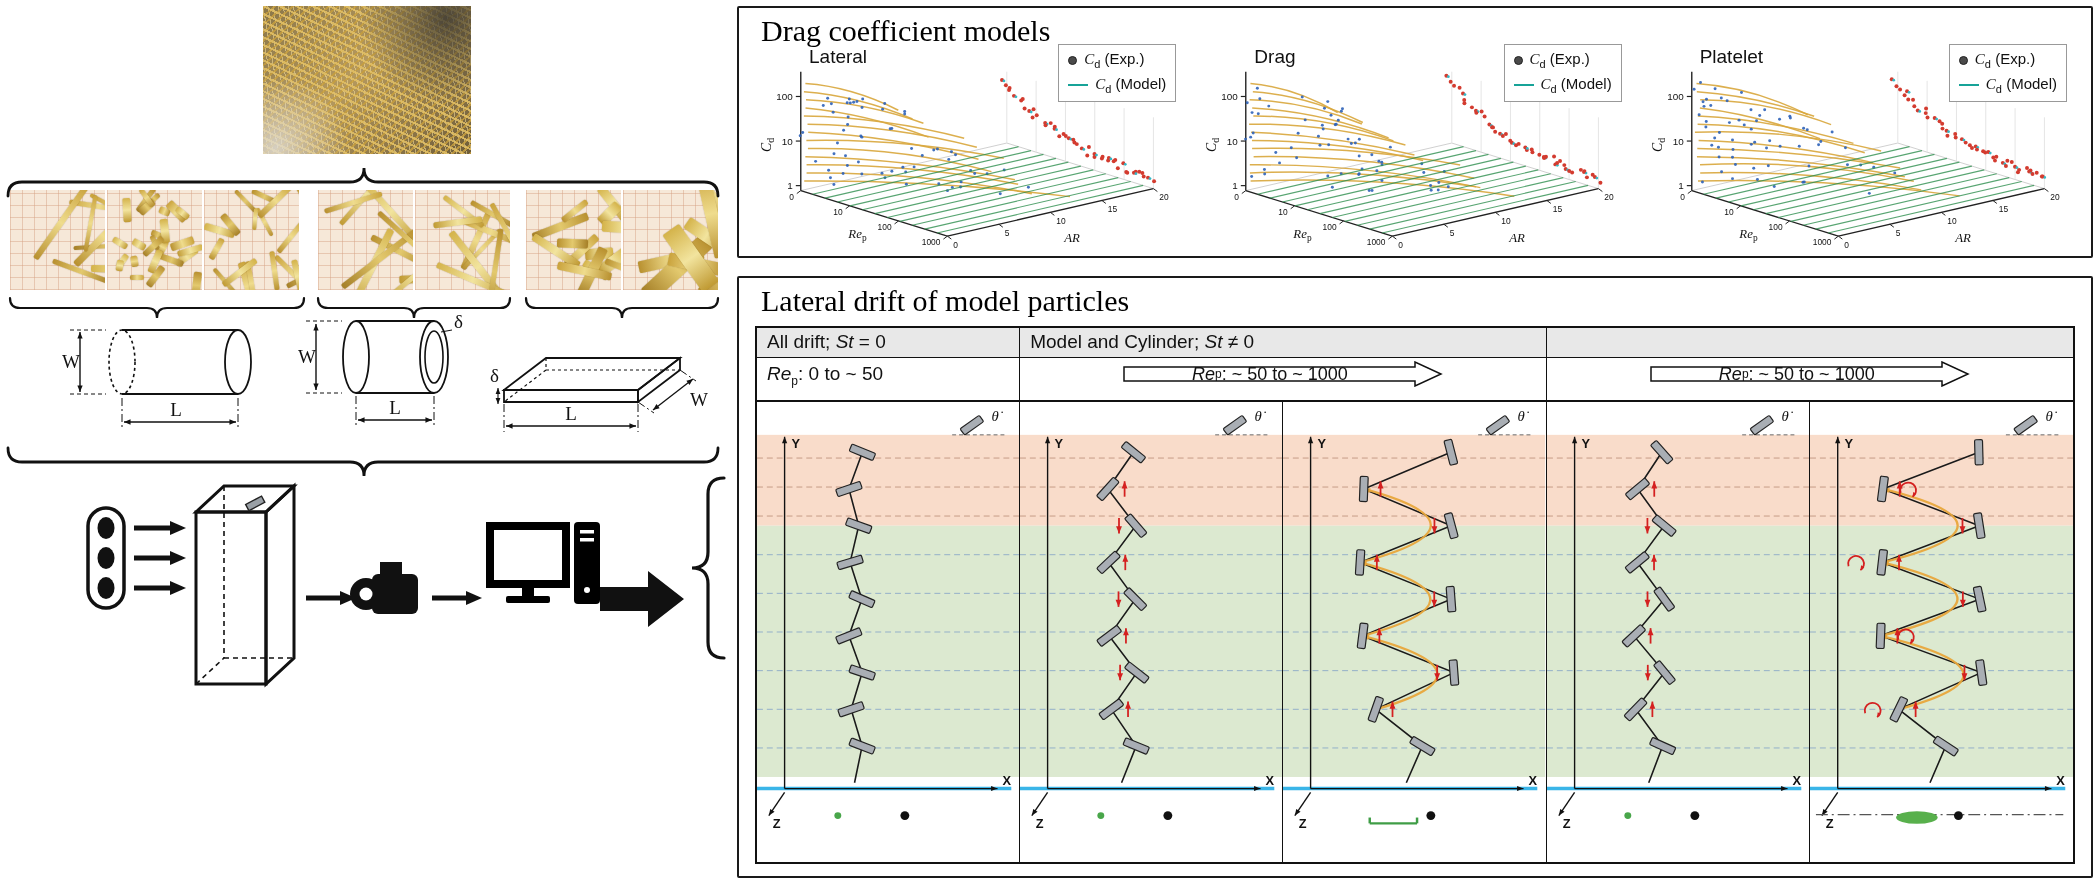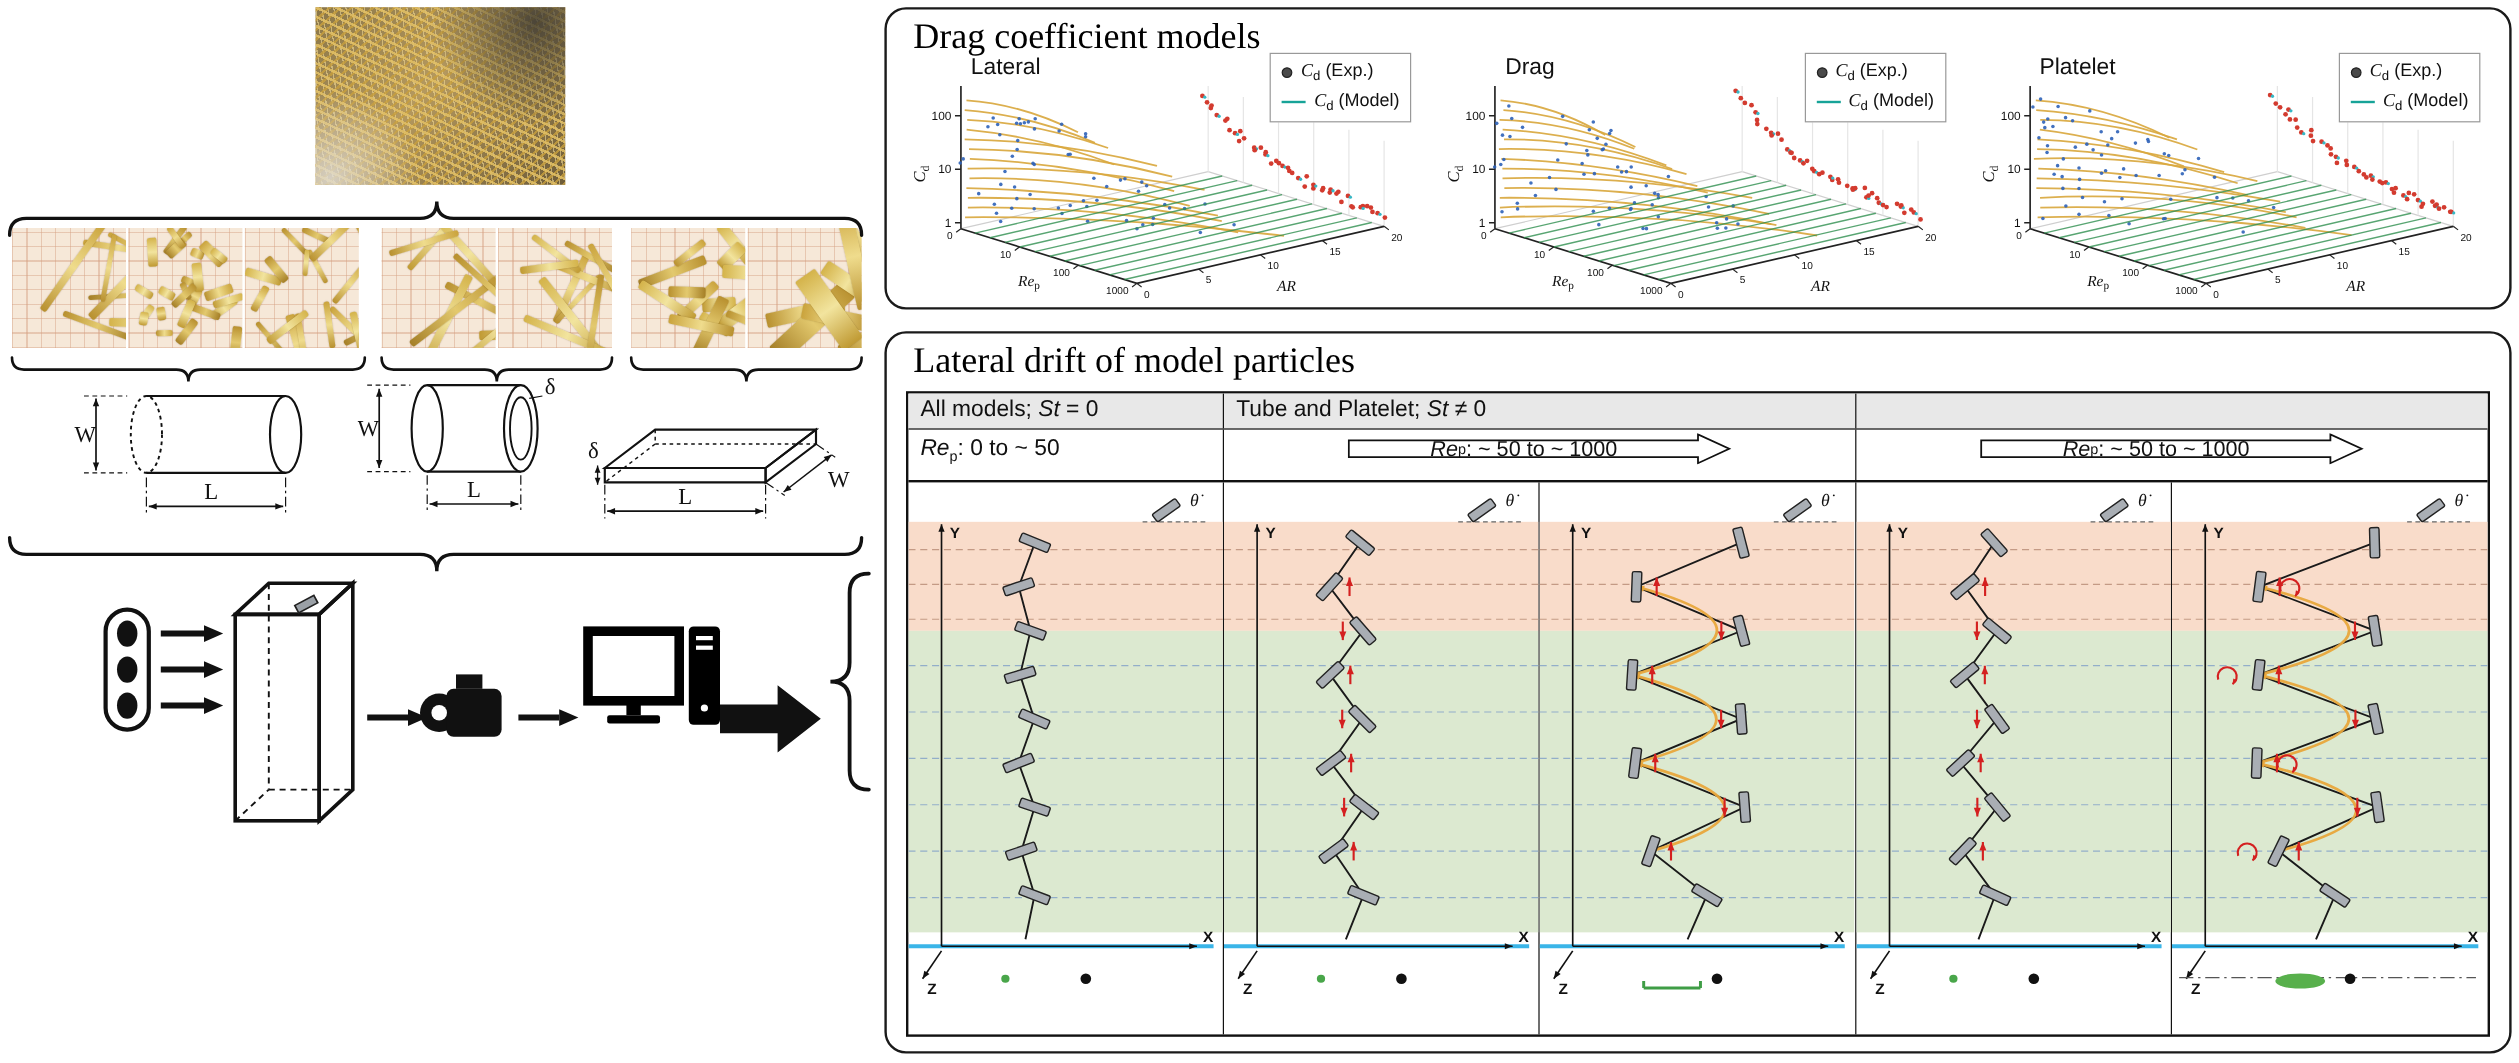--- a/index.html
+++ b/index.html
@@ -18,21 +18,21 @@
   repeating-linear-gradient(80deg, rgba(242,218,148,.6) 0 1px, rgba(0,0,0,0) 1px 5px),
   linear-gradient(135deg,#8a7648,#b5995e 45%,#6e5c38)}
 
 .micro{top:190px;width:95px;height:100px;overflow:hidden;position:absolute;
  background:
   repeating-linear-gradient(0deg, rgba(212,158,128,.45) 0 1px, rgba(0,0,0,0) 1px 12px),
   repeating-linear-gradient(90deg, rgba(212,158,128,.45) 0 1px, rgba(0,0,0,0) 1px 12px),
   #f6e8d8}
 .stick{position:absolute;border-radius:2px;box-shadow:0 0 1px rgba(90,60,10,.55)}
 
-.panel{border:2.5px solid #1a1a1a;border-radius:18px;background:#fff}
+.panel{border:2.5px solid #1a1a1a;border-radius:2px;background:#fff}
 .panel-title{position:absolute;left:22px;top:6px;font-family:"Liberation Serif",serif;font-size:30px;color:#000;white-space:nowrap}
 .plots{position:absolute;left:8px;top:34px;right:8px;bottom:4px;display:flex}
 .plot{flex:1;position:relative}
 .plot3d{position:absolute;left:0;top:0;width:100%;height:100%}
 .plot-name{position:absolute;left:62px;top:4px;font-size:19px}
 .legend{position:absolute;right:16px;top:2px;background:#fff;border:1px solid #999;padding:3px 9px;font-size:15px;line-height:1.45}
 .lrow{display:flex;align-items:center;white-space:nowrap}
 .ldot{width:9px;height:9px;border-radius:50%;background:#4a4a4a;border:1px solid #222;display:inline-block;margin-right:7px}
 .lline{width:20px;height:0;border-top:2.5px solid #17a398;display:inline-block;margin-right:7px}
 .llab sub{font-size:11px}
@@ -882,22 +882,22 @@
             </div>
         </div>
       </div>
     </div>
   </div>
 
   <div class="abs panel" style="left:737px;top:276px;width:1356px;height:602px">
     <div class="panel-title">Lateral drift of model particles</div>
     <div class="drift-table">
       <div class="hd1">
-        <div class="hc w1"><span>All models; </span><i>St</i><span> = 0</span></div>
-        <div class="hc w2"><span>Tube and Platelet; </span><i>St</i><span> ≠ 0</span></div>
+        <div class="hc w1"><span>All drift; </span><i>St</i><span> = 0</span></div>
+        <div class="hc w2"><span>Model and Cylinder; </span><i>St</i><span> ≠ 0</span></div>
       </div>
       <div class="hd2">
         <div class="rc w1">
             <span class="relab"><i>Re</i><sub>p</sub><span>: 0 to ~ 50</span></span>
           </div>
         <div class="rc w2">
           <div class="banner">
             <svg viewBox="0 0 320 26">
                 <polygon points="1,6 292,6 292,1 318,13 292,25 292,20 1,20" fill="#fff" stroke="#111" stroke-width="1.5"></polygon>
               </svg>

